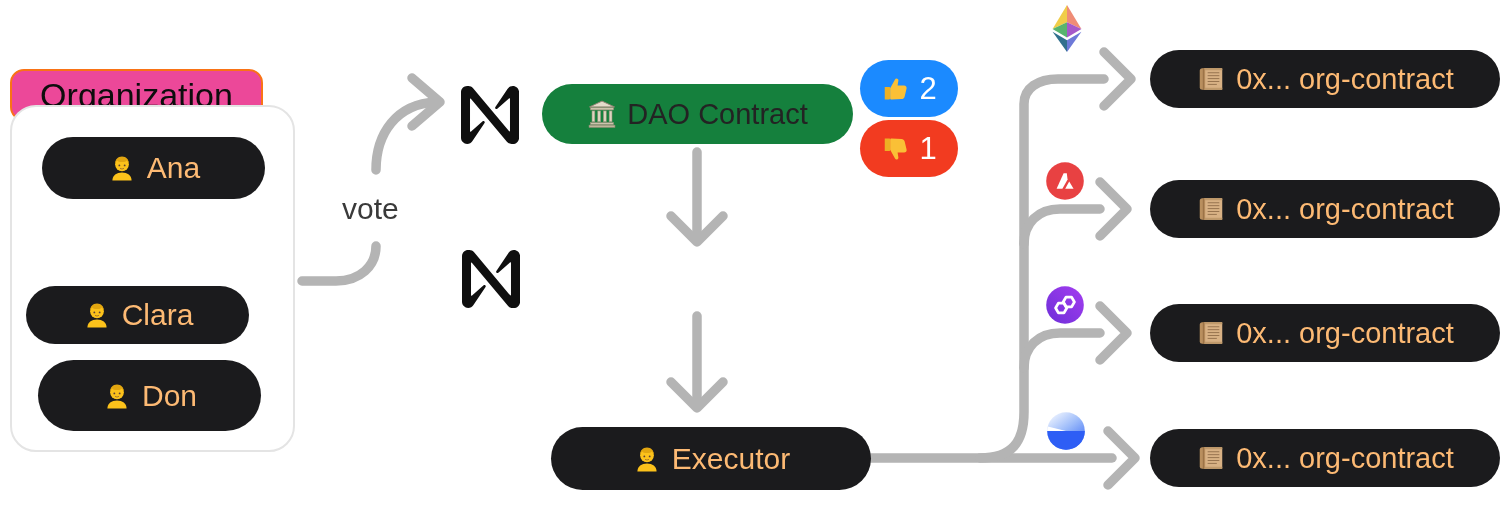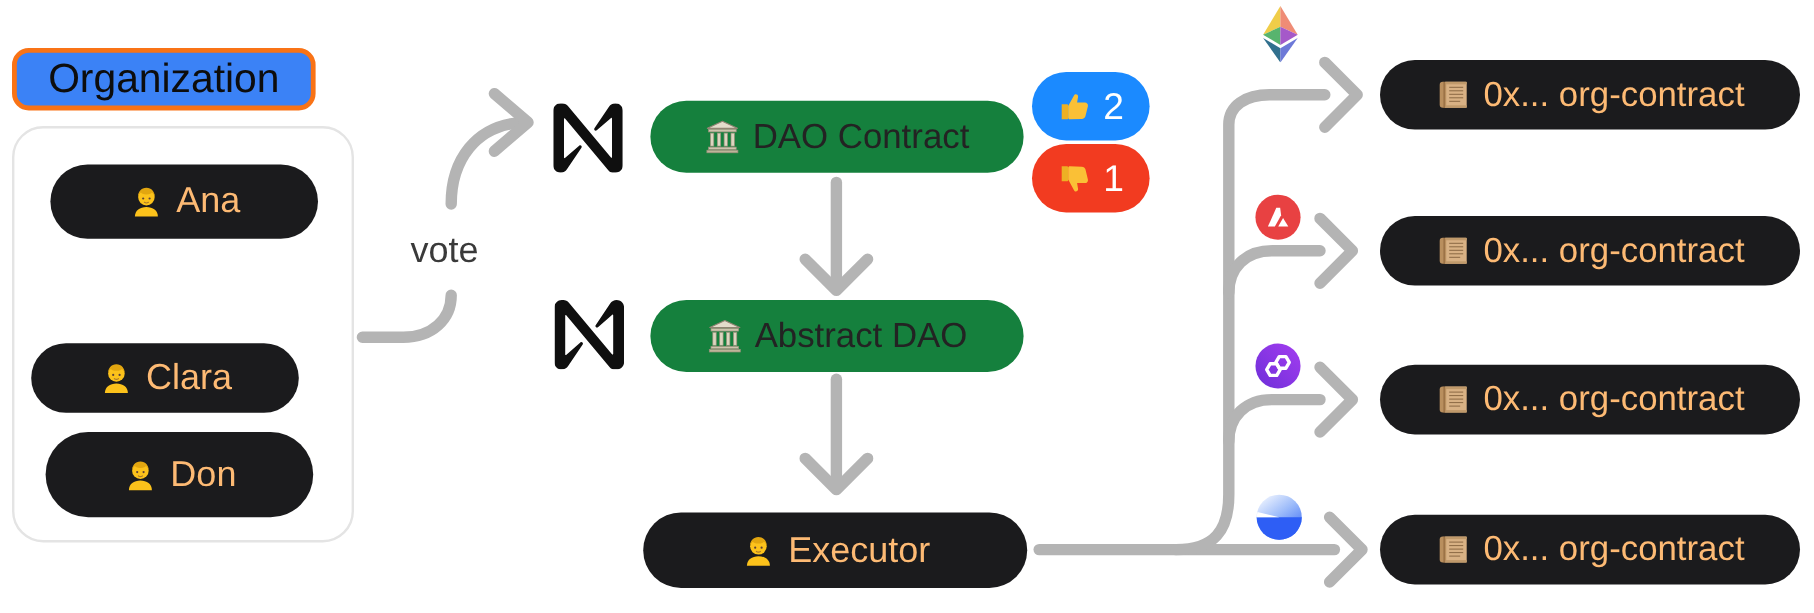--- a/index.html
+++ b/index.html
@@ -9,23 +9,23 @@
   }
   .wires{position:absolute;left:0;top:0;width:1512px;height:511px;}
   .abs{position:absolute;box-sizing:border-box;}
   .pill{
     display:flex;align-items:center;justify-content:center;gap:10px;
     border-radius:999px;white-space:nowrap;
   }
   .pill-dark{background:#1b1b1d;color:#fdba74;}
   .pill-green{background:#15803d;color:#232323;}
   .org-label{
-    background:#3b82f6;border:4px solid #f97316;border-radius:14px;
+    background:#ec4899;border:2px solid #f97316;border-radius:14px;
     display:flex;align-items:center;justify-content:center;
-    font-size:34px;color:#0d0d0d;
+    font-size:34px;color:#0d0d0d;margin-top:29px;
   }
   .members-box{
     background:#ffffff;border:2.5px solid #e4e4e4;border-radius:26px;
   }
   .member{font-size:30px;}
   .vote-label{font-size:30px;color:#3a3a3a;}
   .node-label{font-size:29px;}
   .member-label,.executor-label{font-size:30px;}
   .badge{
     display:flex;align-items:center;justify-content:center;gap:8px;
@@ -190,28 +190,22 @@
       </svg>
     <span>2</span>
   </div>
   <div class="abs badge badge-down" style="left:860px;top:120px;width:98px;height:57px;">
     <svg class="ic ic30">
         <use href="#sym-thumb-down"></use>
       </svg>
     <span>1</span>
   </div>
 
-  <div class="abs pill pill-green" style="left:542px;top:250px;width:311px;height:60px;">
-    <svg class="ic ic30">
-        <use href="#sym-building"></use>
-      </svg>
-    <span class="node-label">Abstract DAO</span>
-  </div>
-
-  <div class="abs pill pill-dark" style="left:536px;top:427px;width:320px;height:63px;">
+
+  <div class="abs pill pill-dark" style="left:551px;top:427px;width:320px;height:63px;">
     <svg class="ic ic30">
         <use href="#sym-person"></use>
       </svg>
     <span class="executor-label">Executor</span>
   </div>
 
   <svg class="chain" style="left:1048px;top:5px;width:38px;height:47px;">
       <use href="#sym-eth"></use>
     </svg>
   <svg class="chain" style="left:1045px;top:161px;width:40px;height:40px;">

